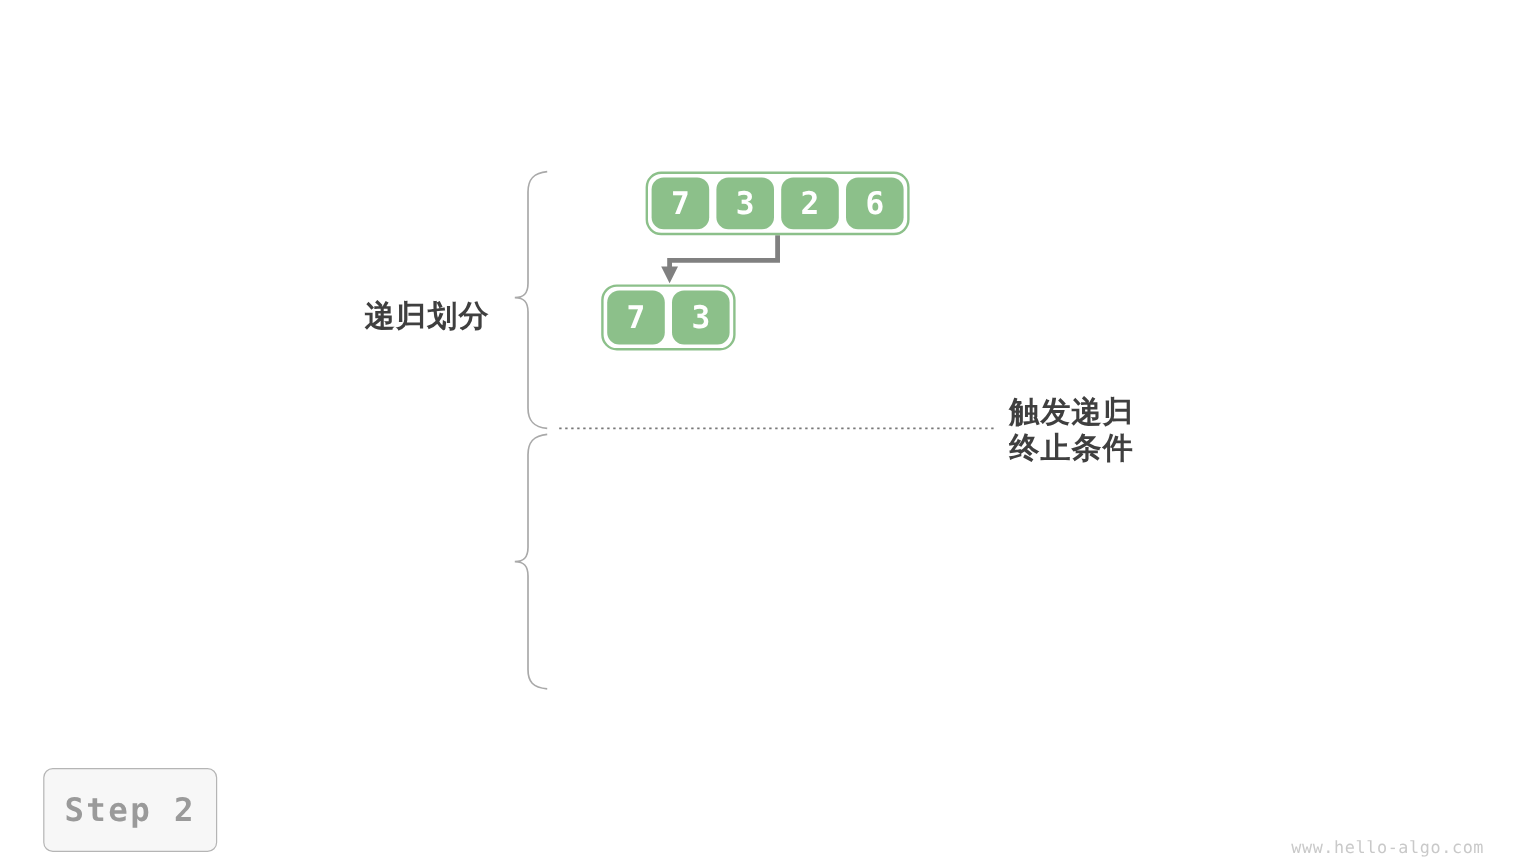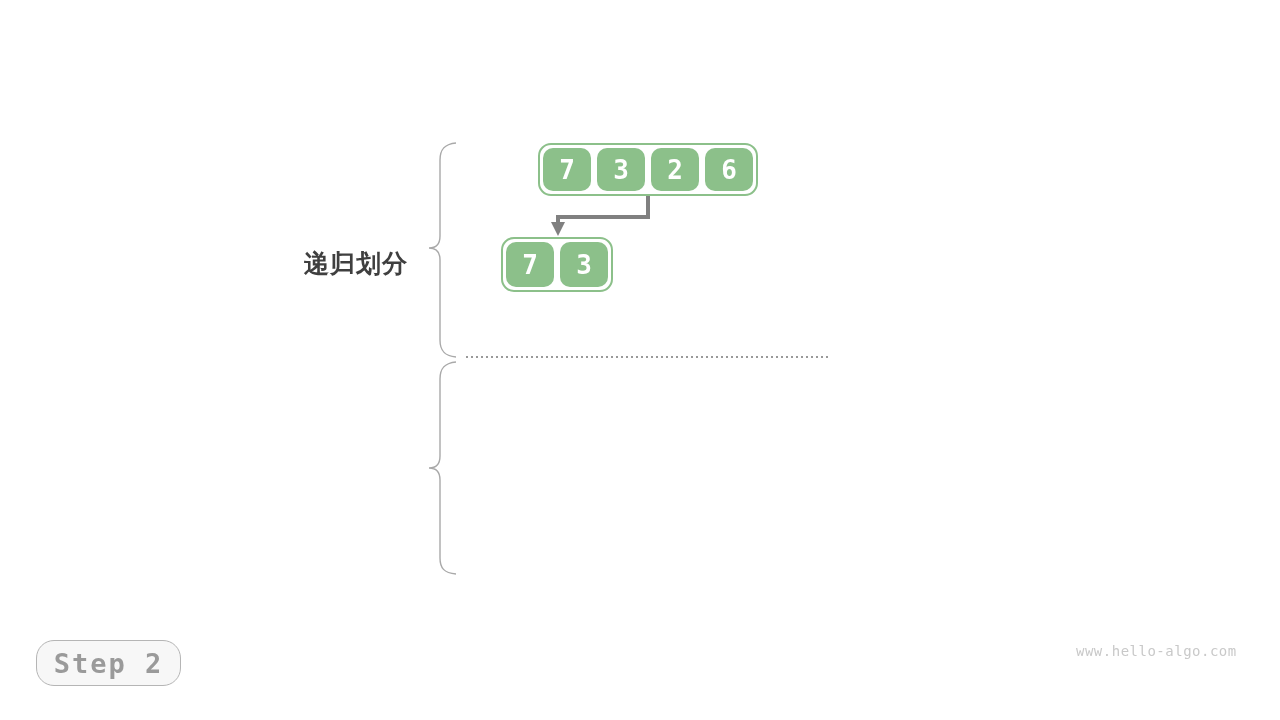--- a/index.html
+++ b/index.html
@@ -80,37 +80,37 @@
     color: var(--label-dark);
     font-size: 25px;
     line-height: 30px;
     letter-spacing: 1px;
     white-space: nowrap;
   }
 
   #step-badge {
     position: absolute;
     left: 36px; top: 640px;
-    width: 145px; height: 46px;
+    width: 145px; height: 70px;
     background: var(--step-bg);
     border: 1.5px solid var(--step-border);
-    border-radius: 18px;
+    border-radius: 8px;
     display: flex;
     align-items: center;
     justify-content: center;
     font-family: "DejaVu Sans Mono", monospace;
     font-weight: bold;
     font-size: 27px;
     letter-spacing: 2px;
     color: var(--step-text);
   }
 
   #watermark {
     position: absolute;
-    left: 1076px; top: 643px;
+    left: 1076px; top: 699px;
     font-family: "DejaVu Sans Mono", monospace;
     font-size: 14px;
     letter-spacing: 0.5px;
     color: var(--watermark-gray);
   }
 </style>
 </head>
 <body>
 
 <div id="canvas">
@@ -123,20 +123,24 @@
 
     <path class="dotted-line" d="M466,357 L831,357"></path>
 
     <path class="arrow-line" d="M648,196 L648,217 L558,217 L558,224"></path>
     <polygon class="arrow-head" points="558,236 551,222 565,222"></polygon>
   </svg>
 
   <div id="label-divide" class="side-label">递归划分</div>
 
 
+  <div id="annotation">
+    <div>触发递归</div>
+    <div>终止条件</div>
+  </div>
 
   <div id="top-array" class="array-container">
     <div class="cell">7</div>
     <div class="cell">3</div>
     <div class="cell">2</div>
     <div class="cell">6</div>
   </div>
 
   <div id="sub-array" class="array-container">
     <div class="cell">7</div>

